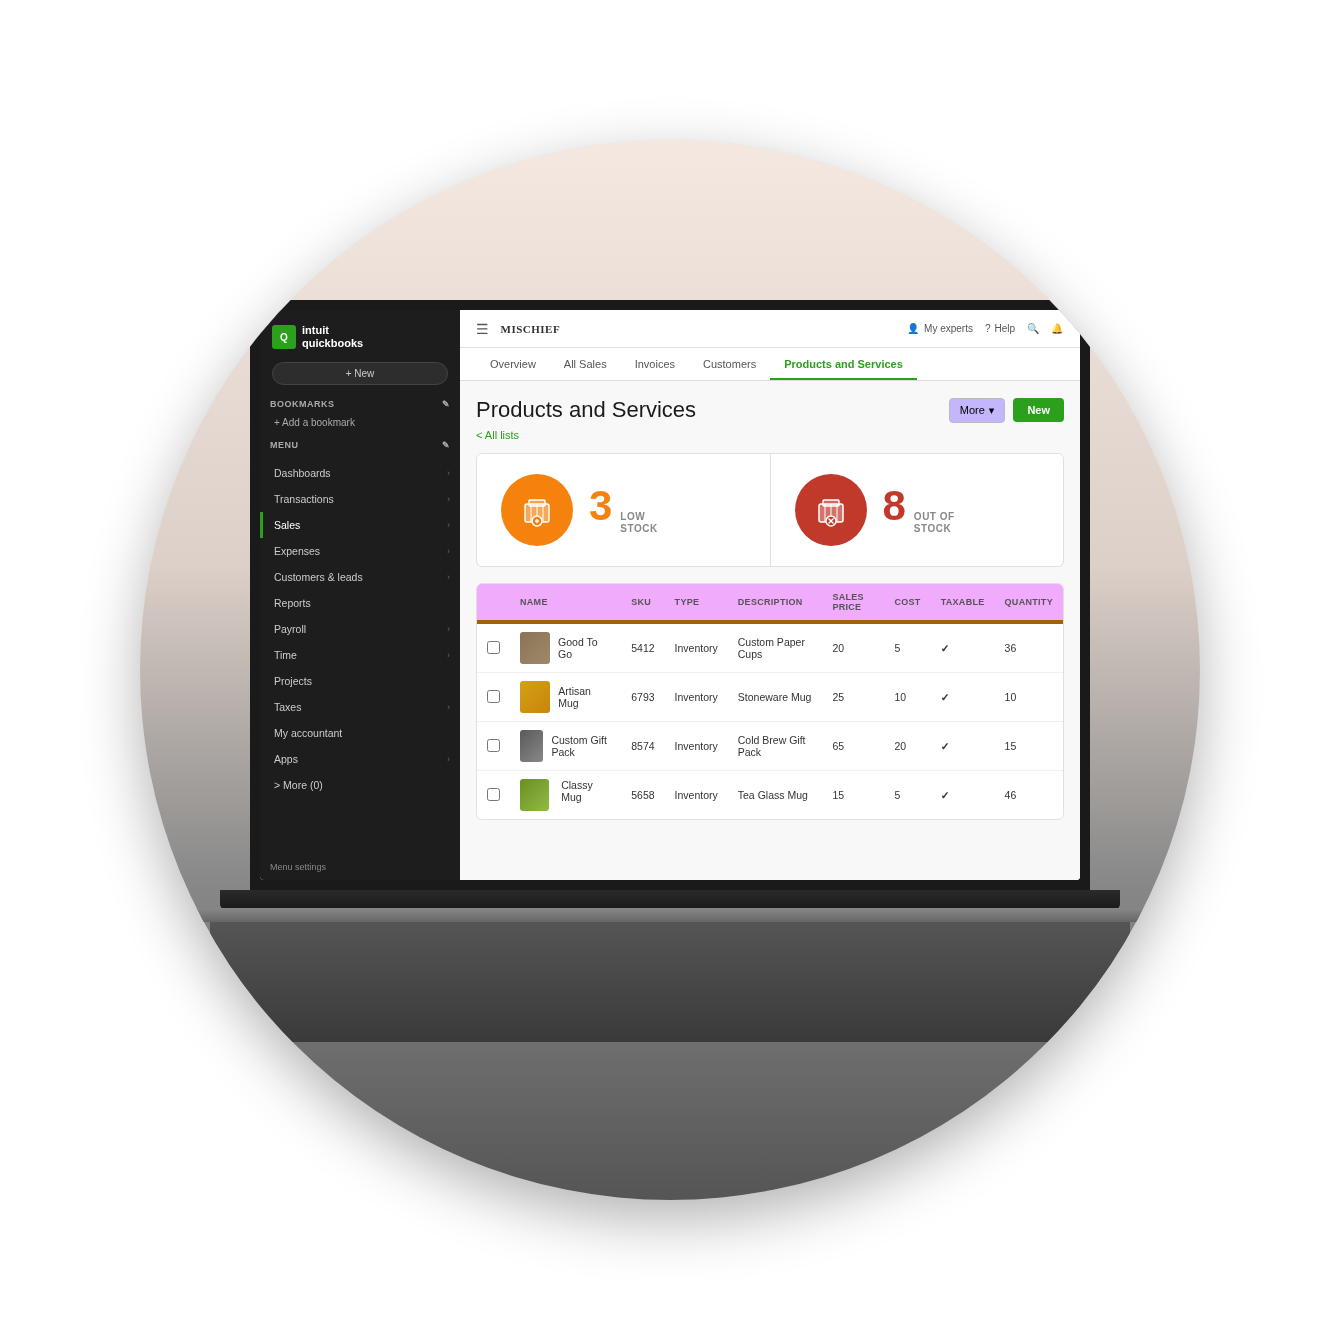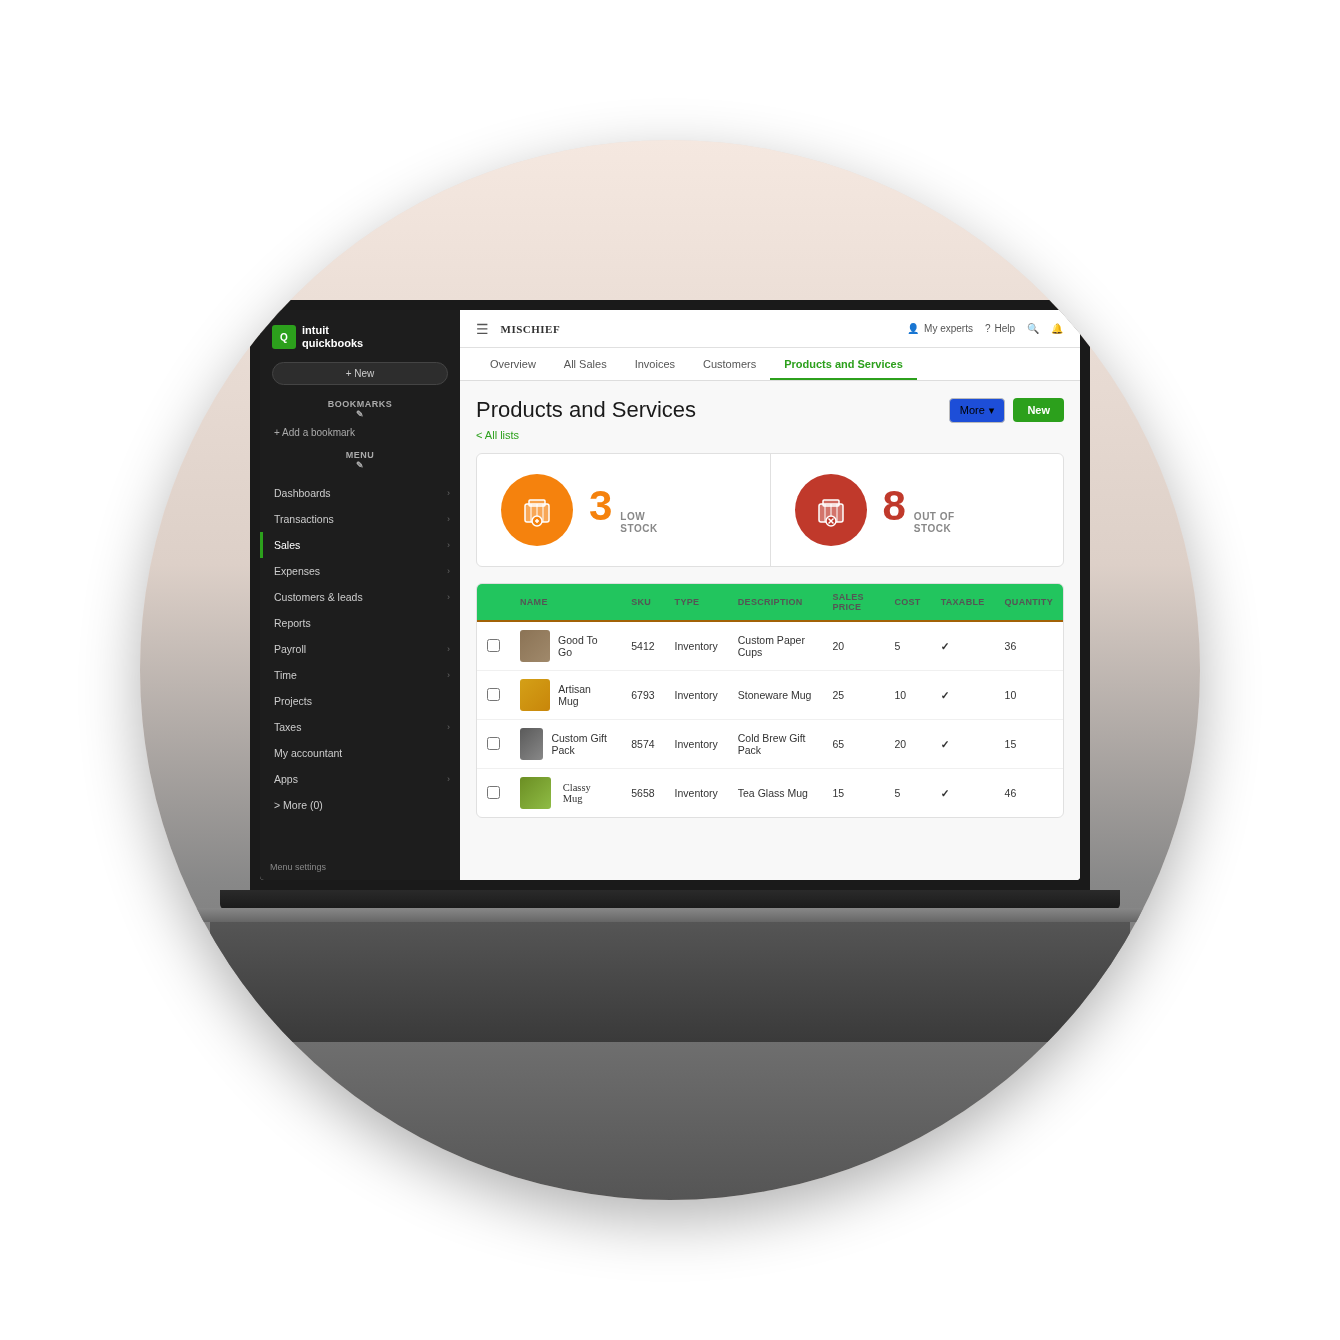--- a/index.html
+++ b/index.html
@@ -114,21 +114,20 @@
     .sidebar-section-header {
       display: flex;
       align-items: center;
       justify-content: space-between;
       padding: 4px 10px;
       color: #aaa;
       font-size: 9px;
       font-weight: 600;
       text-transform: uppercase;
       letter-spacing: 0.5px;
-      flex-direction: column;
     }
 
     .sidebar-bookmark-add {
       padding: 4px 24px 8px 14px;
       color: #aaa;
       font-size: 10px;
       cursor: pointer;
     }
 
     .sidebar-nav-section {
@@ -279,21 +278,21 @@
       color: #1a1a1a;
     }
 
     .header-buttons {
       display: flex;
       gap: 8px;
       align-items: center;
     }
 
     .btn-more {
-      background: #1d4ed8;
+      background: #c4b5fd;
       border: 1px solid #bbb;
       border-radius: 4px;
       padding: 5px 10px;
       font-size: 11px;
       cursor: pointer;
       display: flex;
       align-items: center;
       gap: 4px;
     }
 
@@ -389,22 +388,22 @@
       overflow: hidden;
     }
 
     table {
       width: 100%;
       border-collapse: collapse;
       font-size: 10.5px;
     }
 
     thead tr {
-      background: #22c55e;
-      border-bottom: 2px solid #a16207;
+      background: #f0abfc;
+      border-bottom: 4px solid #a16207;
     }
 
     thead th {
       padding: 8px 10px;
       text-align: left;
       font-size: 9px;
       font-weight: 700;
       color: #555;
       text-transform: uppercase;
       letter-spacing: 0.3px;
@@ -698,21 +697,21 @@
       <td>8574</td>
       <td>Inventory</td>
       <td>Cold Brew Gift Pack</td>
       <td>65</td>
       <td>20</td>
       <td class="check-mark">✓</td>
       <td>15</td>
     </tr>
                     <tr>
       <td><input type="checkbox" style=""></td>
-      <td style="display:flex;align-items:center;gap:12px;font-family:Liberation Serif, serif;">
+      <td style="display:flex;gap:12px;">
         <div class="product-thumb thumb-5"></div>
         <span>Classy Mug</span>
       </td>
       <td>5658</td>
       <td>Inventory</td>
       <td>Tea Glass Mug</td>
       <td>15</td>
       <td>5</td>
       <td class="check-mark">✓</td>
       <td>46</td>

